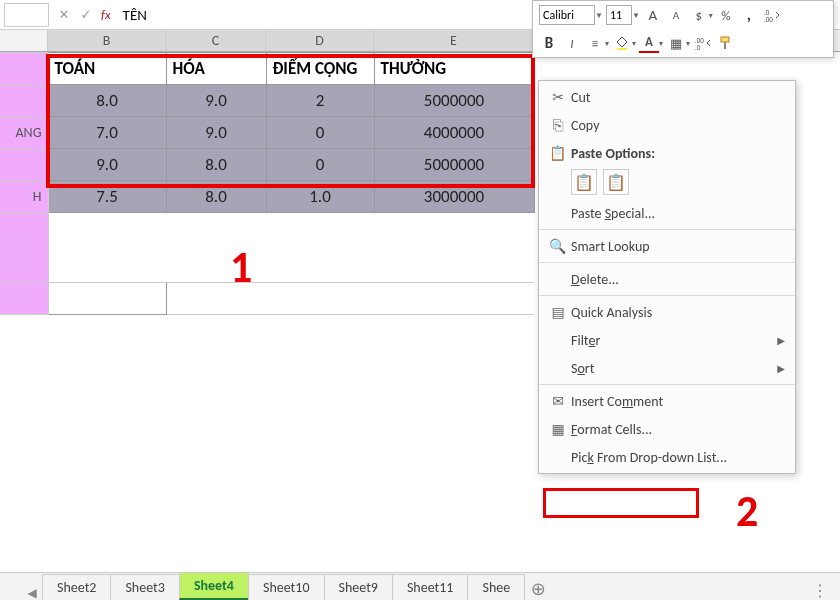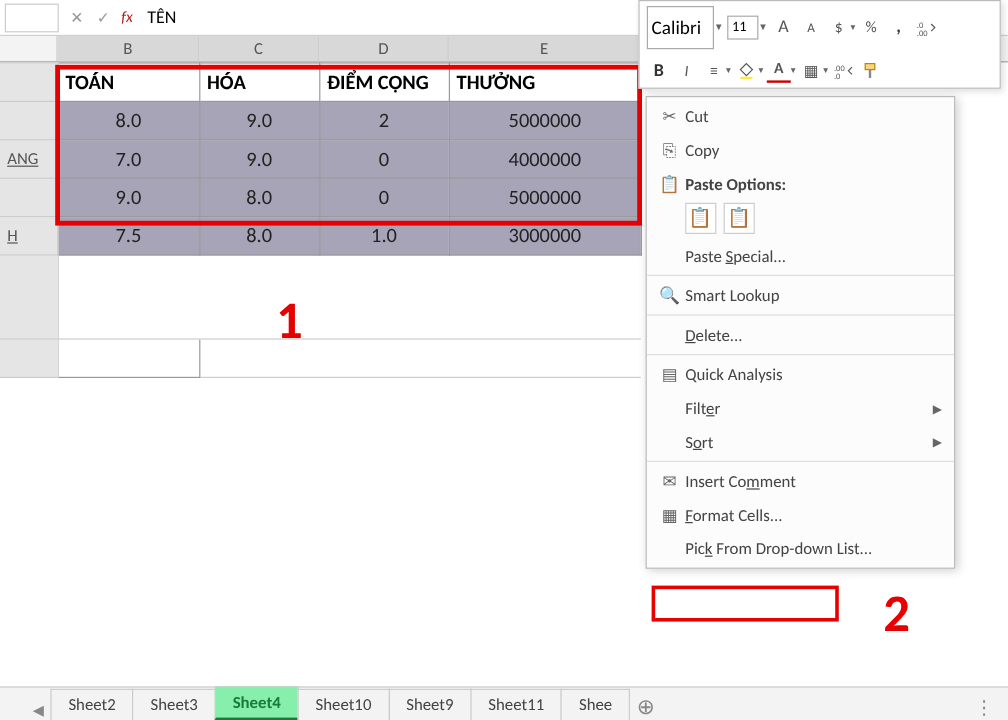--- a/index.html
+++ b/index.html
@@ -6,39 +6,39 @@
 body { background: #fff; width: 840px; height: 600px; position: relative; overflow: hidden; }
 
 .formula-bar { display: flex; align-items: center; height: 30px; border-bottom: 1px solid #d0d0d0; background: #fff; }
 .formula-bar .namebox { width: 45px; height: 24px; border: 1px solid #ccc; margin: 0 4px; }
 .formula-bar .btn { width: 22px; text-align: center; color: #999; font-size: 13px; cursor: pointer; }
 .formula-bar .fx { font-style: italic; font-size: 13px; color: #b91c1c; margin: 0 4px; }
 .formula-bar .input { flex: 1; padding: 0 8px; font-size: 15px; }
 
 .mini-toolbar { position: absolute; top: 0; right: 6px; width: 302px; background: #fff; border: 1px solid #bbb; box-shadow: 2px 2px 6px rgba(0,0,0,0.15); z-index: 50; }
 .mini-toolbar .row { display: flex; align-items: center; padding: 4px 6px; gap: 3px; }
-.mini-toolbar input.font { width: 56px; height: 36px; font-size: 16px; border: 1px solid #aaa; padding: 0 3px; }
+.mini-toolbar input.font { width: 56px; height: 20px; font-size: 12px; border: 1px solid #aaa; padding: 0 3px; }
 .mini-toolbar input.size { width: 26px; height: 20px; font-size: 12px; border: 1px solid #aaa; padding: 0 3px; }
 .mini-toolbar .tb { width: 20px; height: 20px; display: inline-flex; align-items: center; justify-content: center; font-size: 13px; color: #555; cursor: pointer; }
 .mini-toolbar .bold { font-weight: bold; font-size: 15px; color: #333; }
 .mini-toolbar .italic { font-style: italic; }
 .mini-toolbar .ared { border-bottom: 2px solid #c00; font-weight: bold; line-height: 14px; }
 .mini-toolbar .dropdown-arrow { font-size: 8px; color: #666; margin-left: -3px; }
 
 .grid-area { position: relative; }
 .col-headers { display: flex; height: 22px; background: #f3f3f3; border-bottom: 1px solid #aaa; }
 .col-headers .corner { width: 48px; border-right: 1px solid #ccc; }
 .col-headers .ch { text-align: center; font-size: 14px; color: #555; border-right: 1px solid #ccc; line-height: 22px; }
 .col-headers .ch.sel { background: #d8d8d8; }
 .cB { width: 118px; } .cC { width: 100px; } .cD { width: 108px; } .cE { width: 160px; }
 .cF, .cG, .cH { width: 100px; }
 
 .sheet { border-collapse: collapse; padding-left: 18px; }
 .sheet td { border: 1px solid #999; height: 32px; font-size: 17px; padding: 0 6px; background: #fff; }
-.sheet .rowhdr { width: 48px; background: #e5e5e5; color: #555; text-align: left; border: 1px solid #ccc; border-left: none; font-size: 14px; text-decoration: underline; }
+.sheet .rowhdr { width: 48px; background: #f0abfc; color: #555; text-align: right; border: 1px solid #ccc; border-left: none; font-size: 14px; }
 .sheet .hdr { font-weight: bold; text-align: left; background: #fff; }
 .sheet .sel { background: #a8a4b8; color: #222; }
 .sheet .num { text-align: center; }
 .sheet .partial { border: none; border-bottom: 1px solid #ccc; }
 
 .red-box-1 { position: absolute; border: 4px solid #e60000; top: 54px; left: 46px; width: 489px; height: 134px; pointer-events: none; z-index: 40; }
 .red-box-2 { position: absolute; border: 3px solid #e60000; top: 488px; left: 543px; width: 156px; height: 30px; pointer-events: none; z-index: 60; }
 .label-1 { position: absolute; top: 240px; left: 230px; font-size: 44px; font-weight: bold; color: #e60000; z-index: 40; }
 .label-2 { position: absolute; top: 484px; left: 736px; font-size: 44px; font-weight: bold; color: #e60000; z-index: 60; }
 
@@ -46,21 +46,21 @@
 .context-menu .mi { display: flex; align-items: center; height: 28px; padding: 0 10px 0 6px; font-size: 14px; color: #444; cursor: pointer; position: relative; }
 .context-menu .mi .icn { width: 26px; display: inline-flex; justify-content: center; font-size: 14px; color: #666; }
 .context-menu .mi .arrow { margin-left: auto; font-size: 10px; color: #666; }
 .context-menu .sep { height: 1px; background: #ddd; margin: 2px 0; }
 .context-menu .paste-icons { display: flex; gap: 6px; padding: 2px 0 4px 32px; }
 .context-menu .paste-icons .pi { width: 26px; height: 26px; border: 1px solid #ccc; background: #fff; display: flex; align-items: center; justify-content: center; font-size: 16px; cursor: pointer; }
 .context-menu u { text-decoration: underline; }
 
 .tabs { position: absolute; bottom: 0; left: 0; right: 0; height: 28px; display: flex; align-items: end; background: #f3f3f3; border-top: 1px solid #ccc; padding-left: 22px; }
 .tabs .tab { padding: 4px 14px; font-size: 14px; border: 1px solid #ccc; border-bottom: none; background: #f3f3f3; color: #444; cursor: pointer; margin-right: -1px; }
-.tabs .tab.active { background: #86efac; font-weight: bold; color: #1a7a3a; border-bottom: 2px solid #1a7a3a; }
+.tabs .tab.active { background: #bef264; font-weight: bold; color: #1a7a3a; border-bottom: 2px solid #1a7a3a; }
 .tabs .add { width: 28px; text-align: center; color: #888; font-size: 18px; cursor: pointer; }
 .tabs .more { margin-left: auto; padding: 0 12px; color: #888; cursor: pointer; }
 .tabs .nav { width: 20px; color: #888; font-size: 12px; text-align: center; cursor: pointer; }
 </style>
 </head>
 <body>
 
 <div class="formula-bar">
   <div class="namebox"></div>
   <div class="btn">✕</div>

